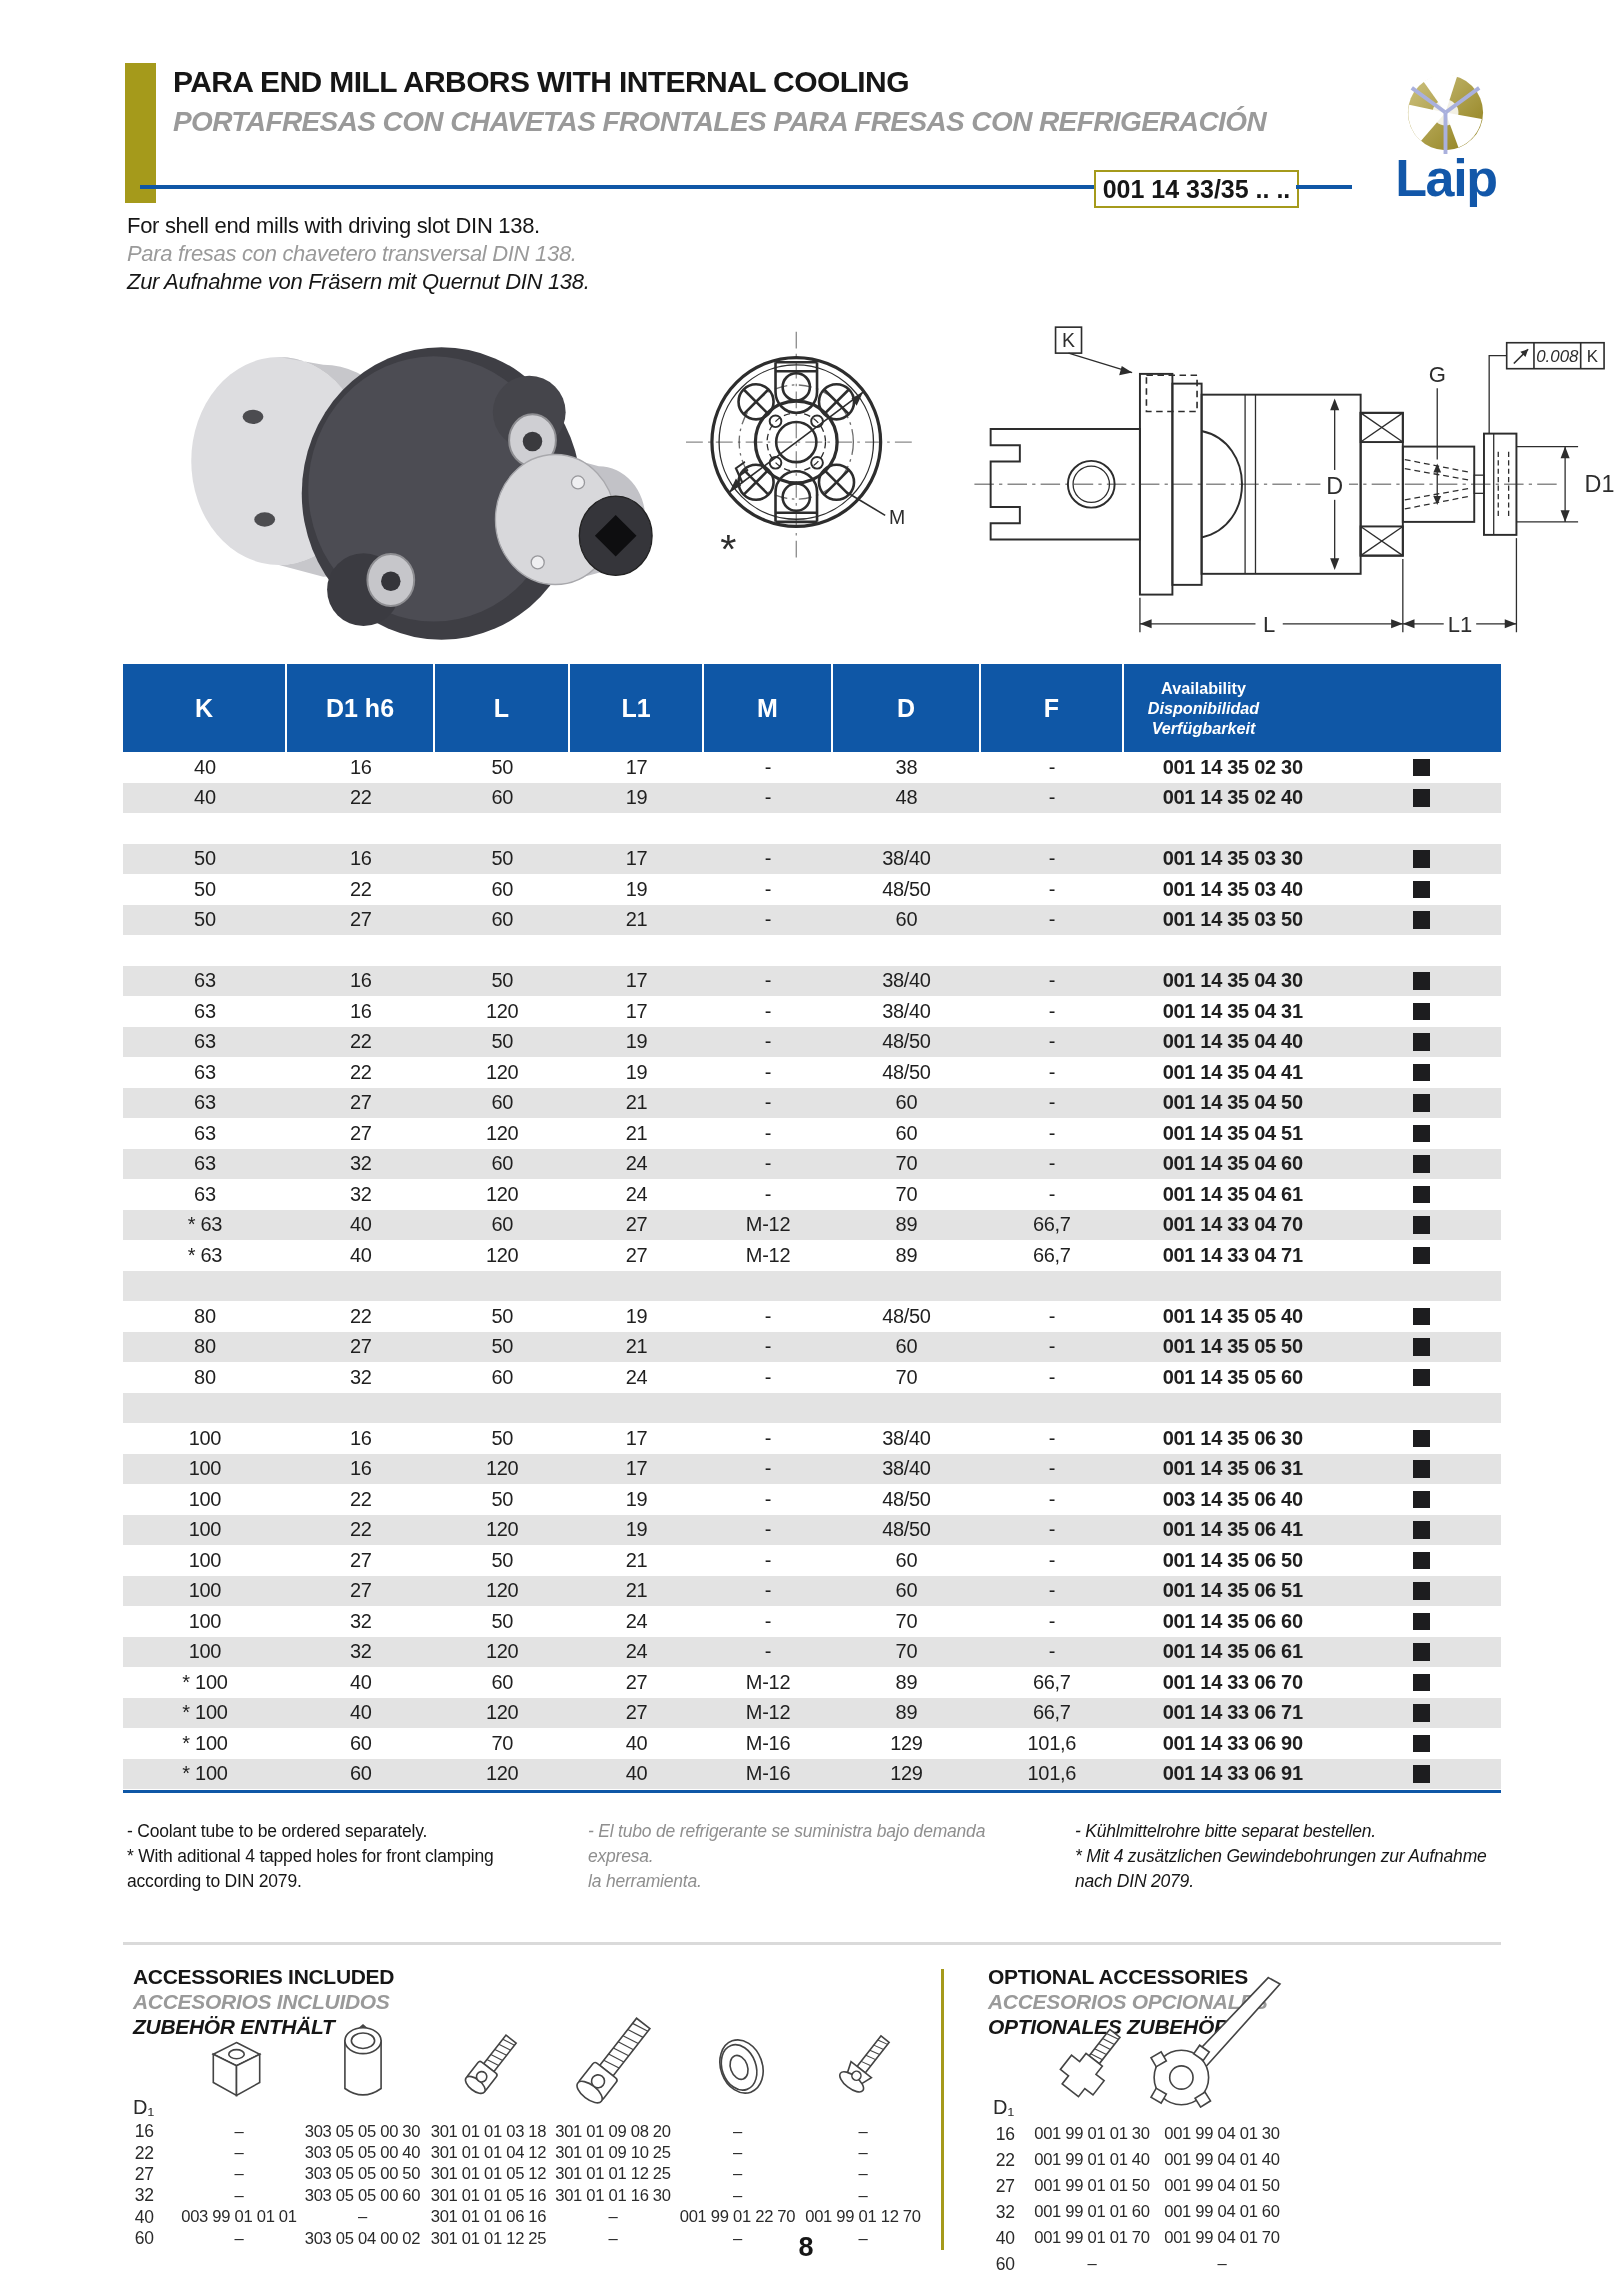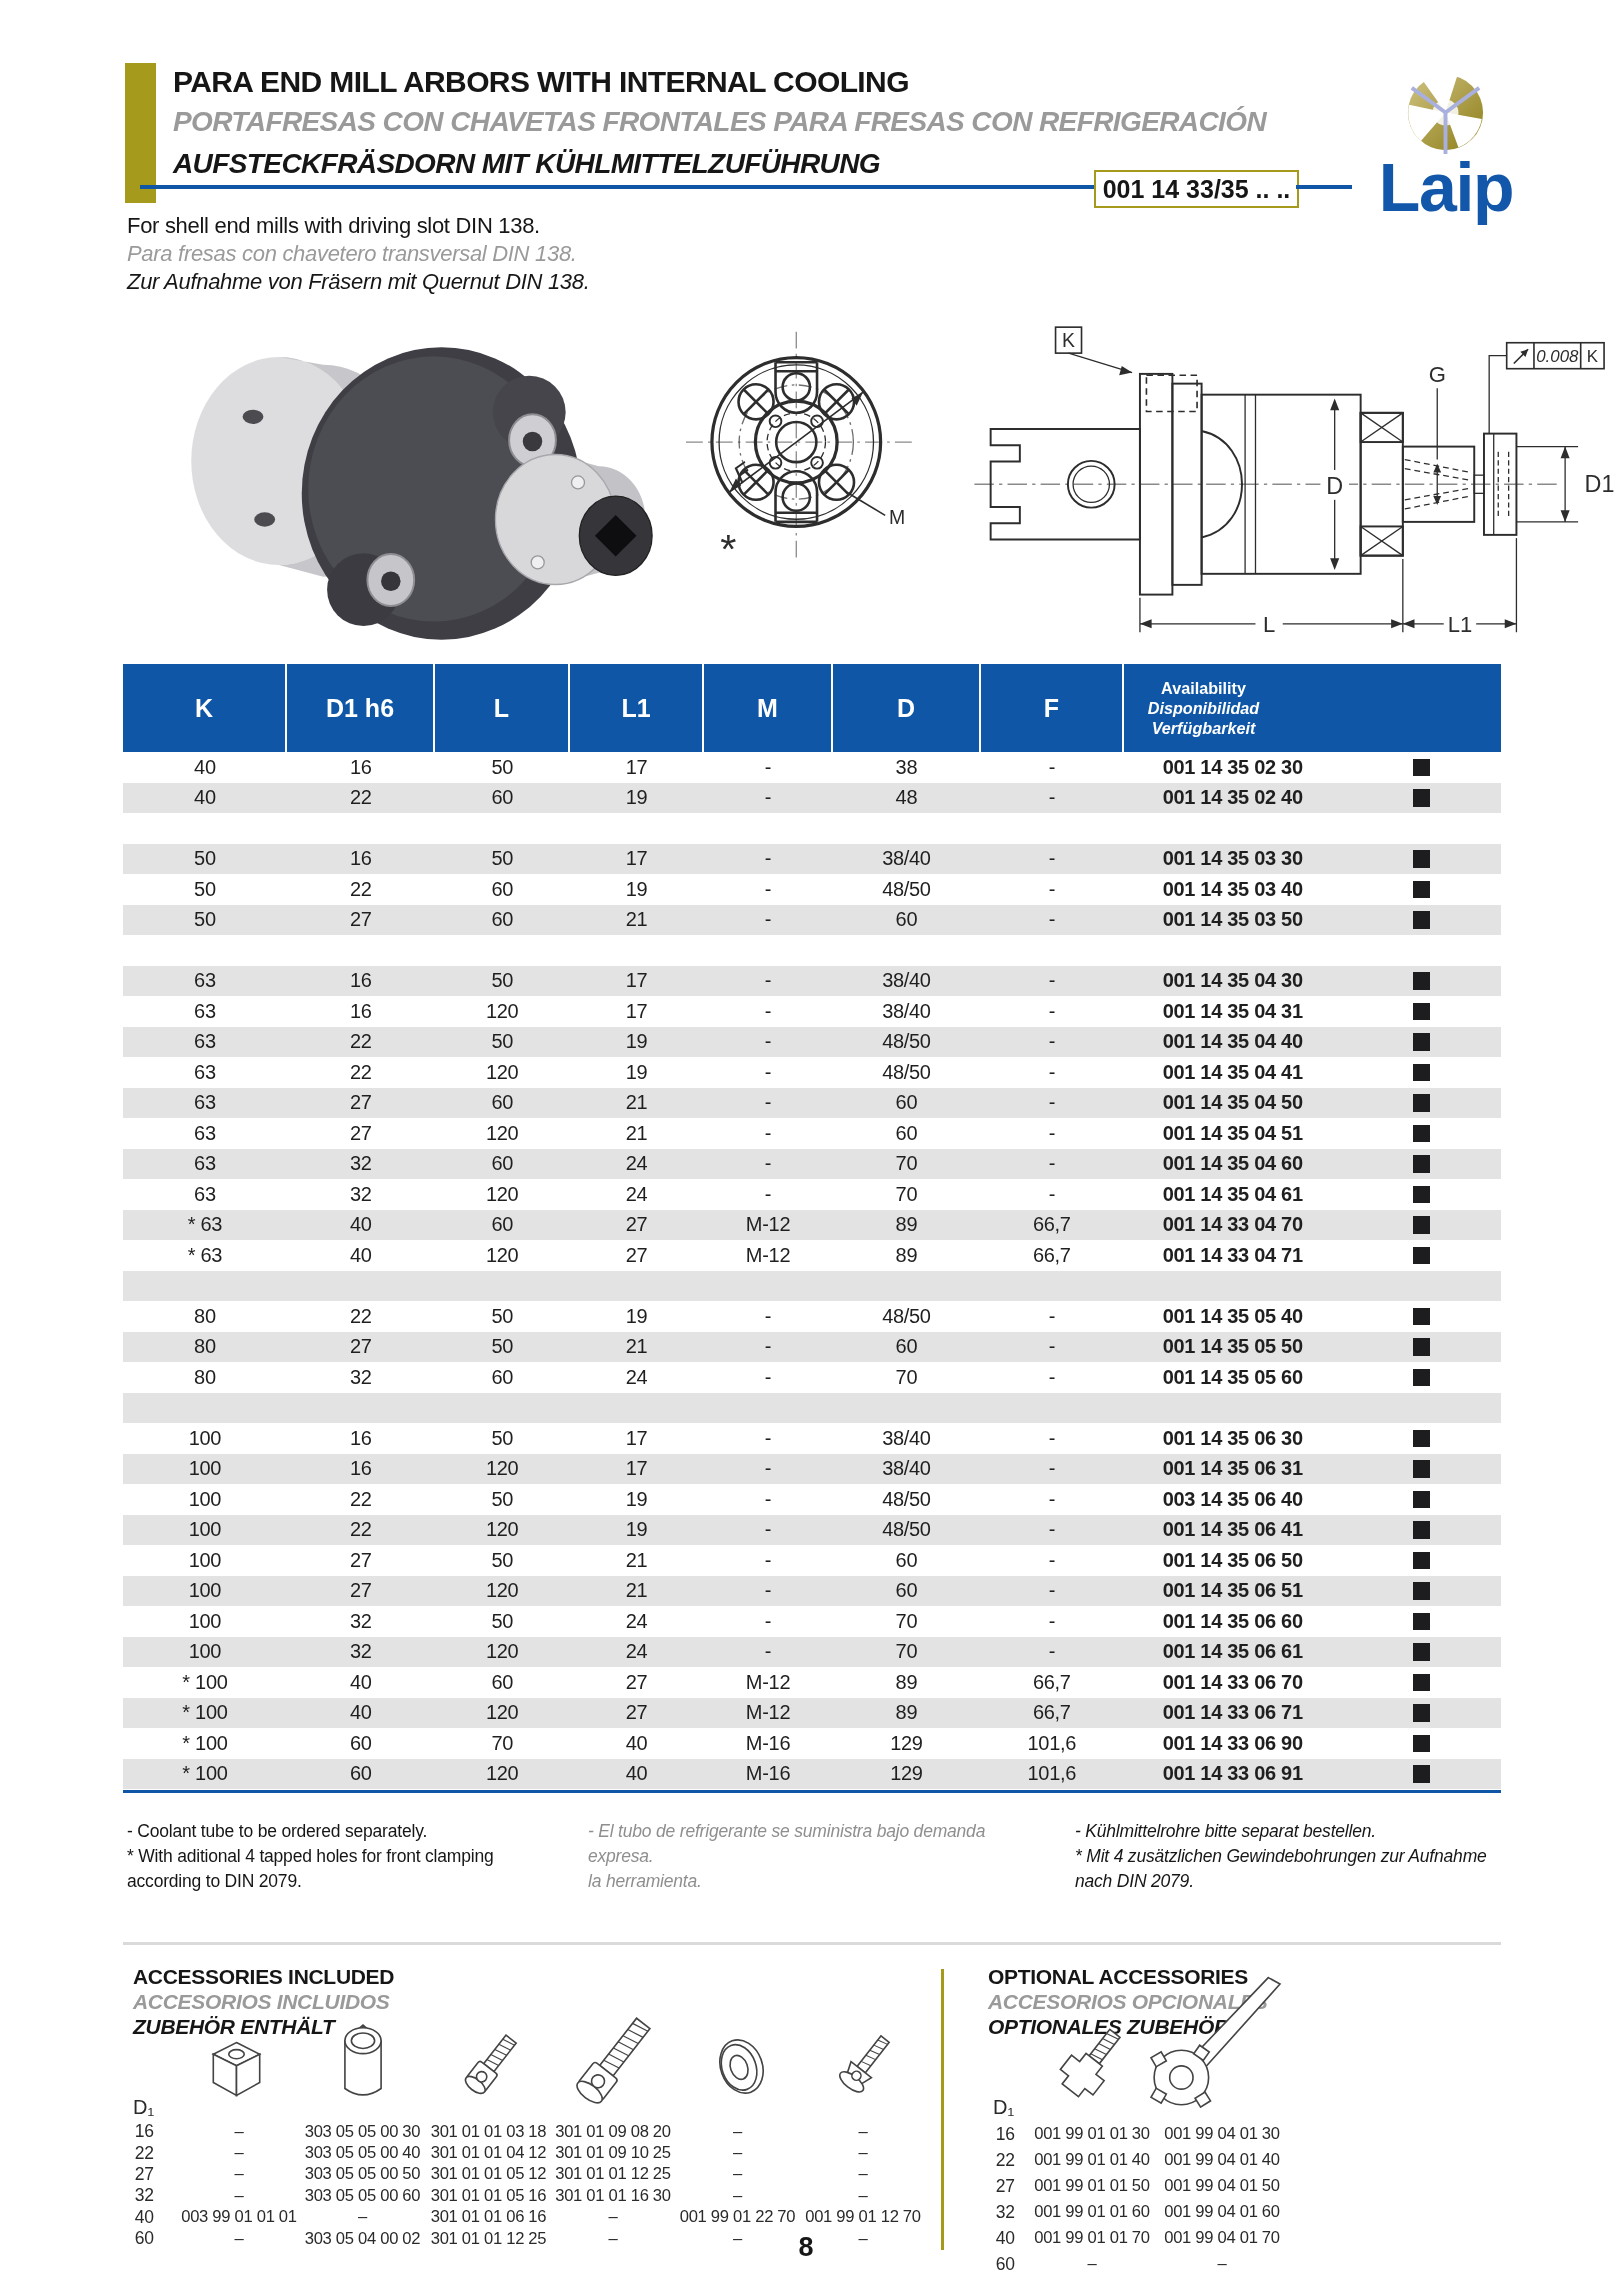--- a/index.html
+++ b/index.html
@@ -10,21 +10,21 @@
   
   #olive-bar{left:125px;top:63px;width:31px;height:140px;background:#a59a1b;}
   #title-en{left:173px;top:65px;font-size:30px;font-weight:bold;letter-spacing:-0.6px;color:#161616;}
   #title-es{left:173px;top:106px;font-size:28px;font-weight:bold;font-style:italic;letter-spacing:-0.6px;color:#9a9a9a;}
   #title-de{left:173px;top:148px;font-size:28px;font-weight:bold;font-style:italic;letter-spacing:-0.6px;color:#161616;}
   #blue-rule-left{left:140px;top:185px;width:955px;height:3.9px;background:#0f57a6;}
   #blue-rule-right{left:1296px;top:185px;width:56px;height:3.9px;background:#0f57a6;}
   #code-box{left:1094px;top:170px;width:201px;height:34px;border:2.6px solid #a59a1b;background:#fff;
             display:flex;align-items:center;justify-content:center;font-size:25px;font-weight:bold;color:#161616;}
   #brand{left:1361px;top:62px;width:169px;height:162px;}
-  #brand-word{left:1368px;top:148px;width:156px;text-align:center;font-size:68px;font-weight:bold;
+  #brand-word{left:1368px;top:148px;width:156px;text-align:center;font-size:52px;font-weight:bold;
               letter-spacing:-1.3px;color:#1257a9;}
 
   
   .intro-line{left:127px;font-size:22px;letter-spacing:-0.3px;}
   #intro-en{top:213px;color:#161616;}
   #intro-es{top:241px;color:#9a9a9a;font-style:italic;}
   #intro-de{top:269px;color:#161616;font-style:italic;}
 
   
   #render3d{left:149px;top:305px;}
@@ -79,21 +79,20 @@
   #page-num{left:777px;top:2232px;width:58px;text-align:center;font-size:27px;font-weight:bold;color:#161616;}
 </style>
 </head>
 <body>
 
 <div id="page">
 
   <div class="abs" id="olive-bar"></div>
   <div class="abs" id="title-en">PARA END MILL ARBORS WITH INTERNAL COOLING</div>
   <div class="abs" id="title-es">PORTAFRESAS CON CHAVETAS FRONTALES PARA FRESAS CON REFRIGERACIÓN</div>
-  <div class="abs" id="title-de">AUFSTECKFRÄSDORN MIT KÜHLMITTELZUFÜHRUNG</div>
   <div class="abs" id="blue-rule-left"></div>
   <div class="abs" id="code-box">001 14 33/35 .. ..</div>
   <div class="abs" id="blue-rule-right"></div>
 
   <svg class="abs" id="brand" viewBox="0 0 260 250">
     <defs>
       <linearGradient id="gold" x1="0" y1="0" x2="1" y2="1">
         <stop offset="0" stop-color="#cfc382"></stop>
           <stop offset="1" stop-color="#8d7d17"></stop>
       </linearGradient>

